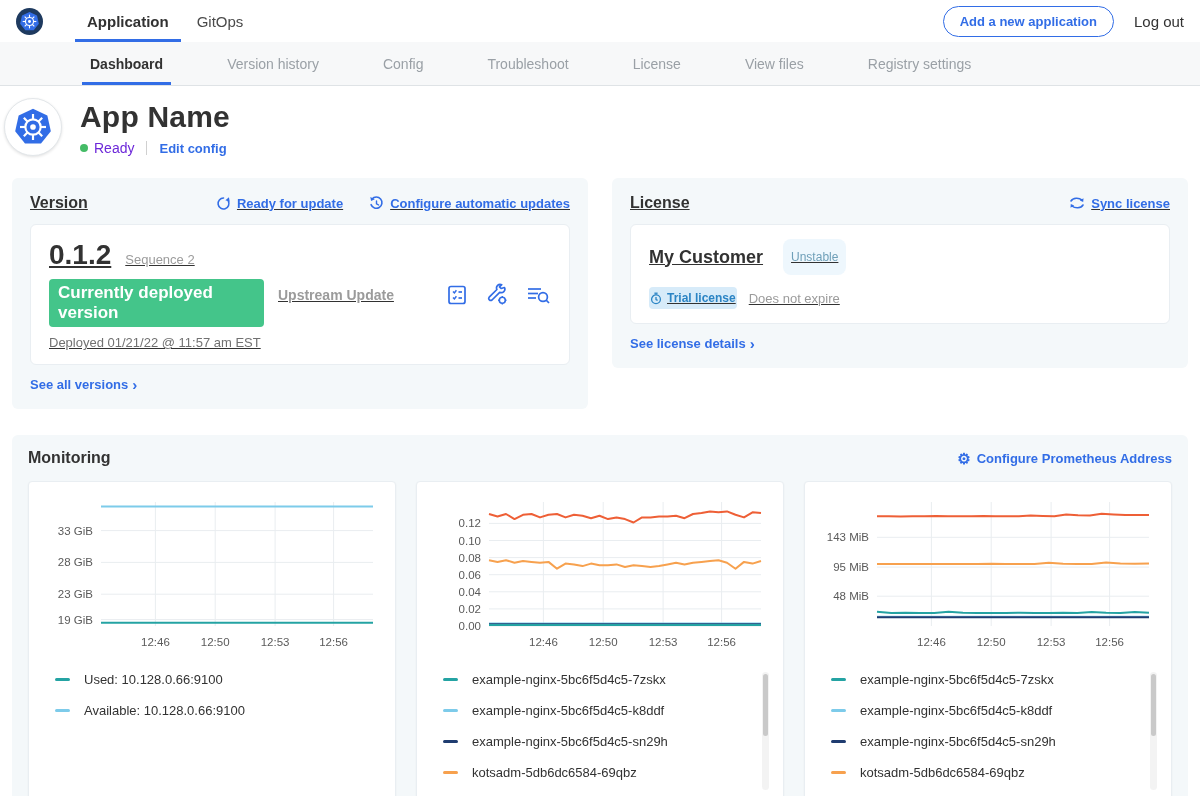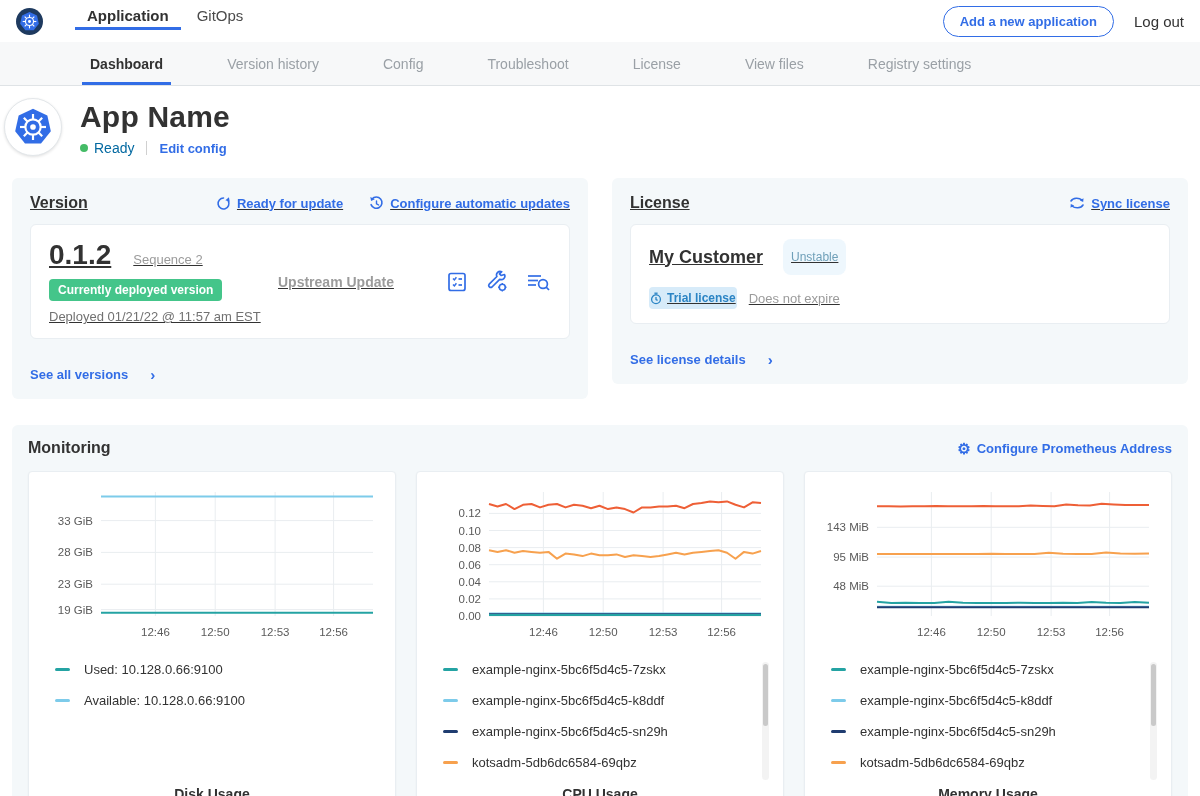--- a/index.html
+++ b/index.html
@@ -2,64 +2,64 @@
 <html><head>
 <meta charset="utf-8">
 <style>
   * { margin:0; padding:0; box-sizing:border-box; }
   html,body { width:1200px; background:#fff; font-family:"Liberation Sans", sans-serif; color:#323232; }
 
   
   .topnav { height:42px; display:flex; align-items:center; padding:0 16px; background:#fff; position:relative; }
   .topnav-logo { width:27px; height:27px; border-radius:50%; background:#1e3a5f; display:flex; align-items:center; justify-content:center; margin-right:30px; }
   .topnav-tabs { display:flex; height:100%; }
-  .topnav-tab { display:flex; align-items:center; padding:0 14px; font-size:15px; color:#4a4a4a; cursor:pointer; position:relative; height:30px; }
+  .topnav-tab { display:flex; align-items:center; padding:0 14px; font-size:15px; color:#4a4a4a; cursor:pointer; position:relative; height:42px; }
   .topnav-tab.active { font-weight:bold; color:#323232; }
   .topnav-tab.active:after { content:""; position:absolute; left:2px; right:2px; bottom:0; height:3px; background:#326de6; }
   .topnav-right { margin-left:auto; display:flex; align-items:center; gap:20px; }
   .btn-pill { border:1px solid #326de6; color:#326de6; font-weight:bold; font-size:13px; padding:7px 16px; border-radius:17px; background:#fff; cursor:pointer; font-family:inherit; }
   .logout { font-size:15px; color:#323232; cursor:pointer; }
 
   
   .subnav { height:44px; background:#f7f8f9; border-bottom:1px solid #dfe3e6; display:flex; align-items:stretch; padding-left:82px; }
   .subnav-tab { display:flex; align-items:center; padding:0 8px; margin-right:48px; font-size:14px; color:#9aa0a6; cursor:pointer; position:relative; white-space:nowrap; }
   .subnav-tab.active { color:#323232; font-weight:bold; }
   .subnav-tab.active:after { content:""; position:absolute; left:0; right:0; bottom:0; height:3px; background:#326de6; }
 
   
   .app-header { display:flex; padding:12px 12px 14px 4px; }
   .app-logo { width:58px; height:58px; border-radius:50%; background:#fff; border:1px solid #e3e7ea; box-shadow:0 1px 3px rgba(0,0,0,.12); display:flex; align-items:center; justify-content:center; }
   .app-head-text { margin-left:18px; padding-top:2px; }
   .app-title { font-size:30px; font-weight:bold; color:#323232; letter-spacing:.2px; }
   .app-status-row { display:flex; align-items:center; margin-top:6px; font-size:14px; }
   .dot { width:8px; height:8px; border-radius:50%; background:#44bb66; margin-right:6px; }
-  .status-text { color:#0369a1; margin-right:12px; }
+  .status-text { color:#6d28d9; margin-right:12px; }
   .vbar { width:1px; height:14px; background:#d0d0d0; margin-right:12px; }
   .link { color:#326de6; font-weight:bold; font-size:13px; cursor:pointer; text-decoration:none; display:inline-flex; align-items:center; gap:6px; white-space:nowrap; }
 
   
   .cards-row { display:flex; gap:24px; padding:8px 12px 0 12px; align-items:flex-start;text-decoration:underline; }
   .panel { background:#f4f8fa; border-radius:6px; padding:16px 18px; }
   .panel-version { width:576px; }
   .panel-license { width:576px; }
   .panel-head { display:flex; align-items:center; }
   .panel-title { font-size:16px; font-weight:bold; color:#323232; }
   .panel-links { margin-left:auto; display:flex; gap:26px; }
   .inner-card { background:#fff; border:1px solid #e9eef2; border-radius:6px; margin-top:12px; padding:14px 18px; }
   .version-inner { display:flex; align-items:center; }
   .ver-left { width:215px; }
-  .ver-num-row { display:flex; align-items:baseline; gap:22px; }
+  .ver-num-row { display:flex; align-items:baseline; gap:14px; }
   .ver-num { font-size:28px; font-weight:bold; color:#323232; }
   .ver-seq { font-size:13px; color:#9b9b9b; }
-  .badge-green { display:inline-block; background:#44c58a; color:#fff; font-size:12px; font-weight:bold; padding:4px 9px; border-radius:4px; margin-top:8px; }
+  .badge-green { display:inline-block; background:#44c58a; color:#fff; font-size:17px; font-weight:bold; padding:4px 9px; border-radius:4px; margin-top:8px; }
   .ver-deployed { font-size:13px; color:#717171; margin-top:8px; white-space:nowrap; }
   .ver-source { flex:1; font-size:14px; font-weight:bold; color:#9b9b9b; padding-left:14px; }
   .ver-icons { display:flex; gap:16px; align-items:center; }
   .icon-btn { cursor:pointer; display:flex; }
-  .see-link { margin-top:28px; display:inline-flex; align-items:center; gap:22px;text-align:right; }
+  .see-link { margin-top:12px; display:inline-flex; align-items:center; gap:4px;text-align:right; }
   .chev { font-size:15px; font-weight:bold; line-height:1; }
 
   .lic-row1 { display:flex; align-items:center; gap:20px; }
   .lic-name { font-size:18px; font-weight:bold; color:#323232; }
   .badge-channel { background:#eef7fd; color:#6e9fb8; font-size:12px; padding:11px 8px; border-radius:8px; }
   .lic-row2 { display:flex; align-items:center; gap:12px; margin-top:12px; }
   .badge-trial { background:#d7ebf9; color:#2b84c4; font-size:12px; font-weight:bold; padding:4px 1px; border-radius:4px; display:inline-flex; align-items:center; gap:5px; }
   .lic-expiry { font-size:13px; color:#9b9b9b; }
 
   

